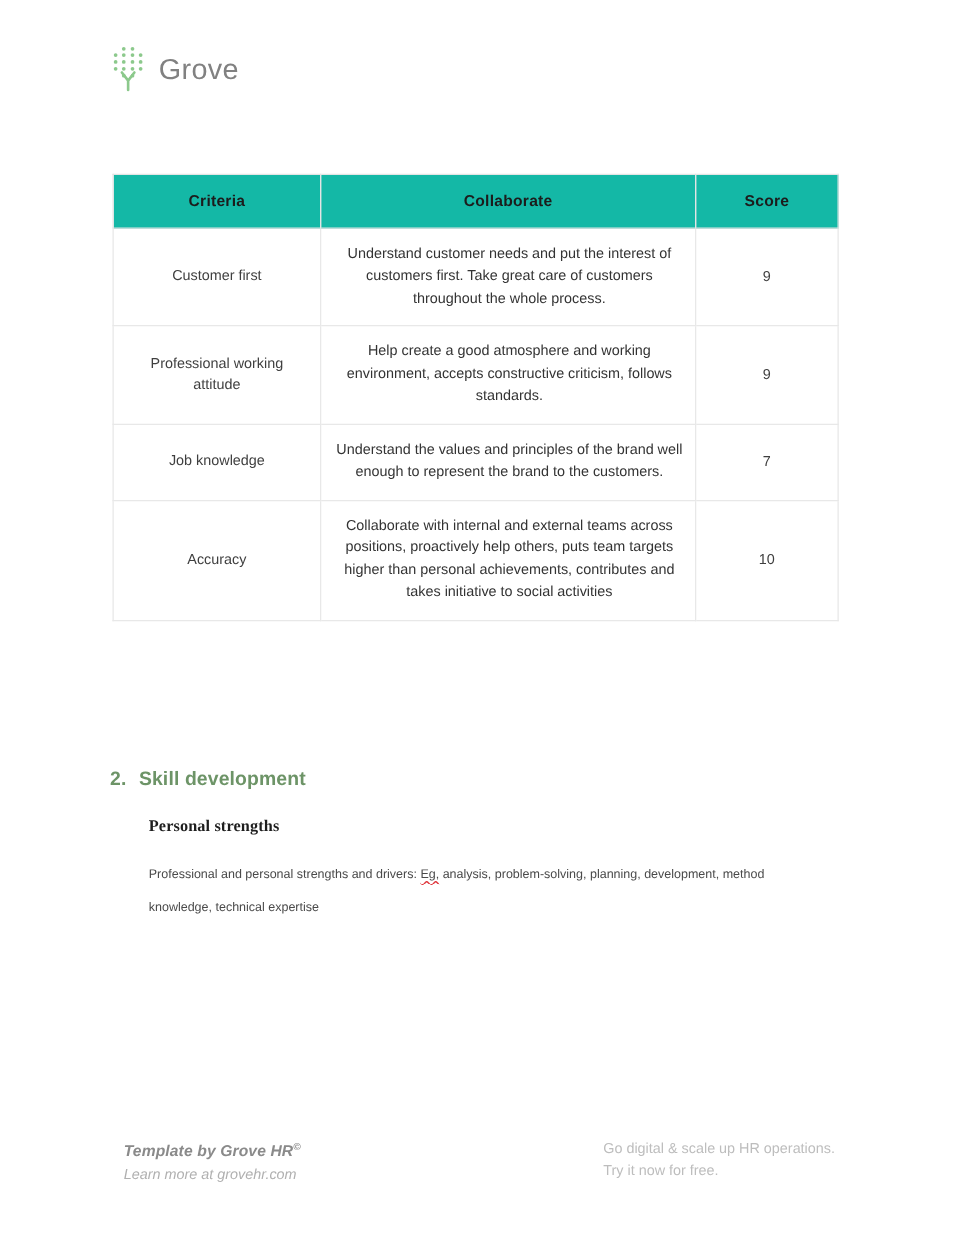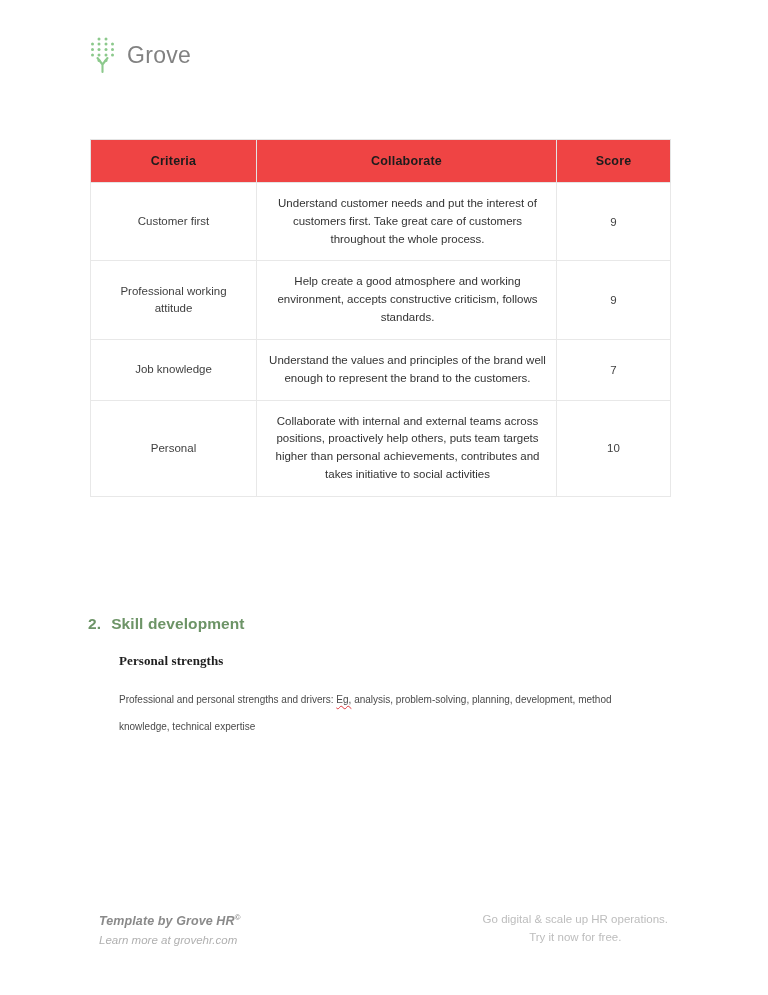--- a/index.html
+++ b/index.html
@@ -41,21 +41,21 @@
     width: 580px;
     border-collapse: collapse;
     table-layout: fixed;
   }
   .criteria-table th,
   .criteria-table td {
     border: 1px solid #e8e8e8;
     vertical-align: middle;
   }
   .criteria-table thead th {
-    background: #ef4444;
+    background: #14b8a6;
     border-color: #e4e4e4;
     font-size: 12.5px;
     font-weight: bold;
     color: #1c1c1c;
     text-align: center;
     padding: 14px 8px;
     letter-spacing: 0.2px;
   }
   .col-criteria { width: 166px; }
   .col-desc { width: 300px; }
@@ -136,21 +136,21 @@
   }
   .footer-brand sup { font-size: 8px; vertical-align: super; }
   .footer-sub {
     font-size: 11.5px;
     color: #b0b0b0;
   }
   .footer-right {
     position: absolute;
     right: 100px;
     top: 910px;
-    text-align: center;
+    text-align: left;
     font-size: 11.5px;
     color: #bdbdbd;
     line-height: 1.6;
   }
 </style>
 </head>
 <body>
 
 <div class="logo-block">
   <span class="logo-mark-wrap">
@@ -202,21 +202,21 @@
       <td class="cell-criteria">Professional working attitude</td>
       <td class="cell-desc">Help create a good atmosphere and working environment, accepts constructive criticism, follows standards.</td>
       <td class="cell-score">9</td>
     </tr>
     <tr>
       <td class="cell-criteria">Job knowledge</td>
       <td class="cell-desc">Understand the values and principles of the brand well enough to represent the brand to the customers.</td>
       <td class="cell-score">7</td>
     </tr>
     <tr>
-      <td class="cell-criteria">Personal</td>
+      <td class="cell-criteria">Accuracy</td>
       <td class="cell-desc">Collaborate with internal and external teams across positions, proactively help others, puts team targets higher than personal achievements, contributes and takes initiative to social activities</td>
       <td class="cell-score">10</td>
     </tr>
   </tbody>
 </table>
 
 <div class="section-heading">
   <span class="num">2.</span><span>Skill development</span>
 </div>
 

